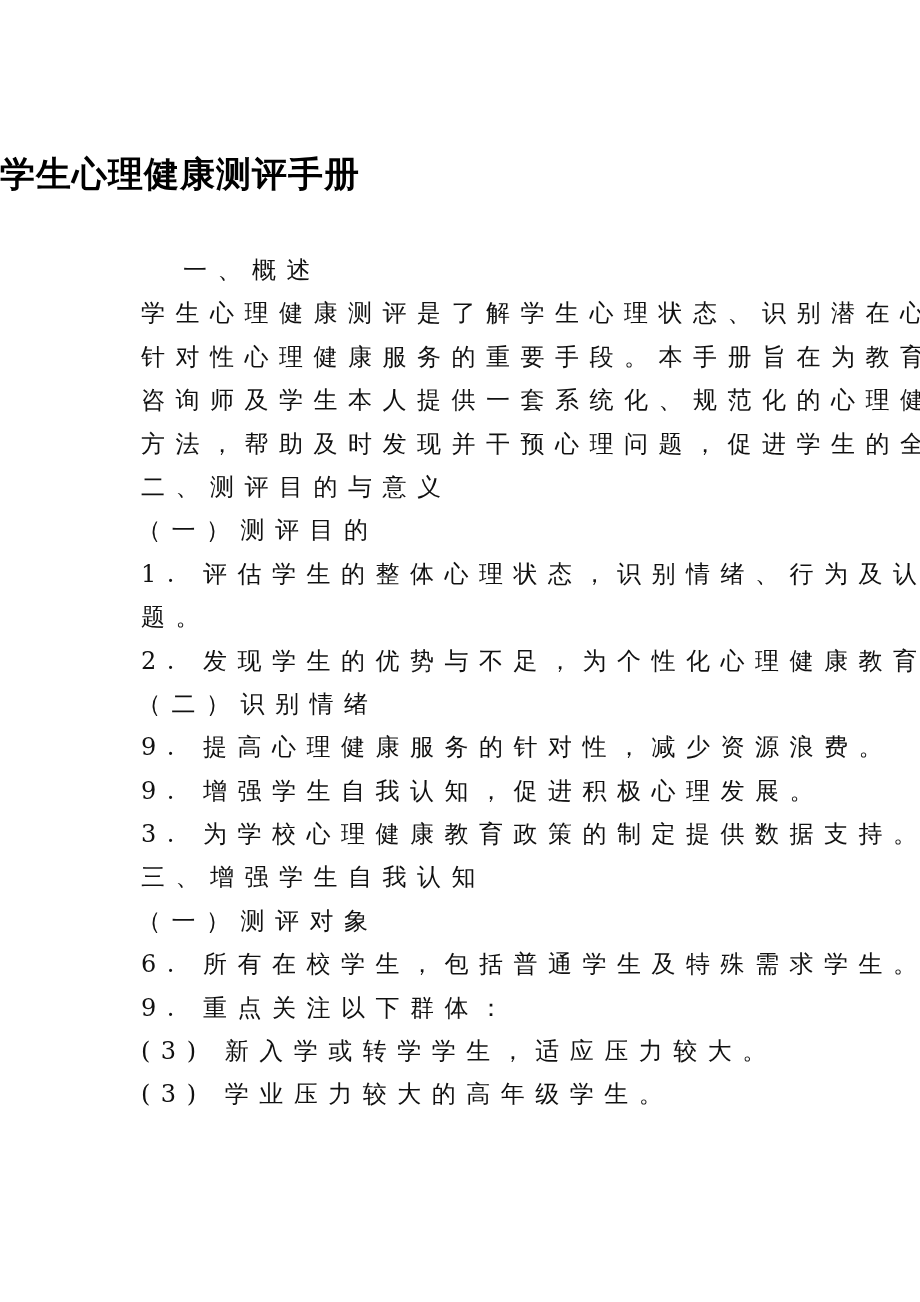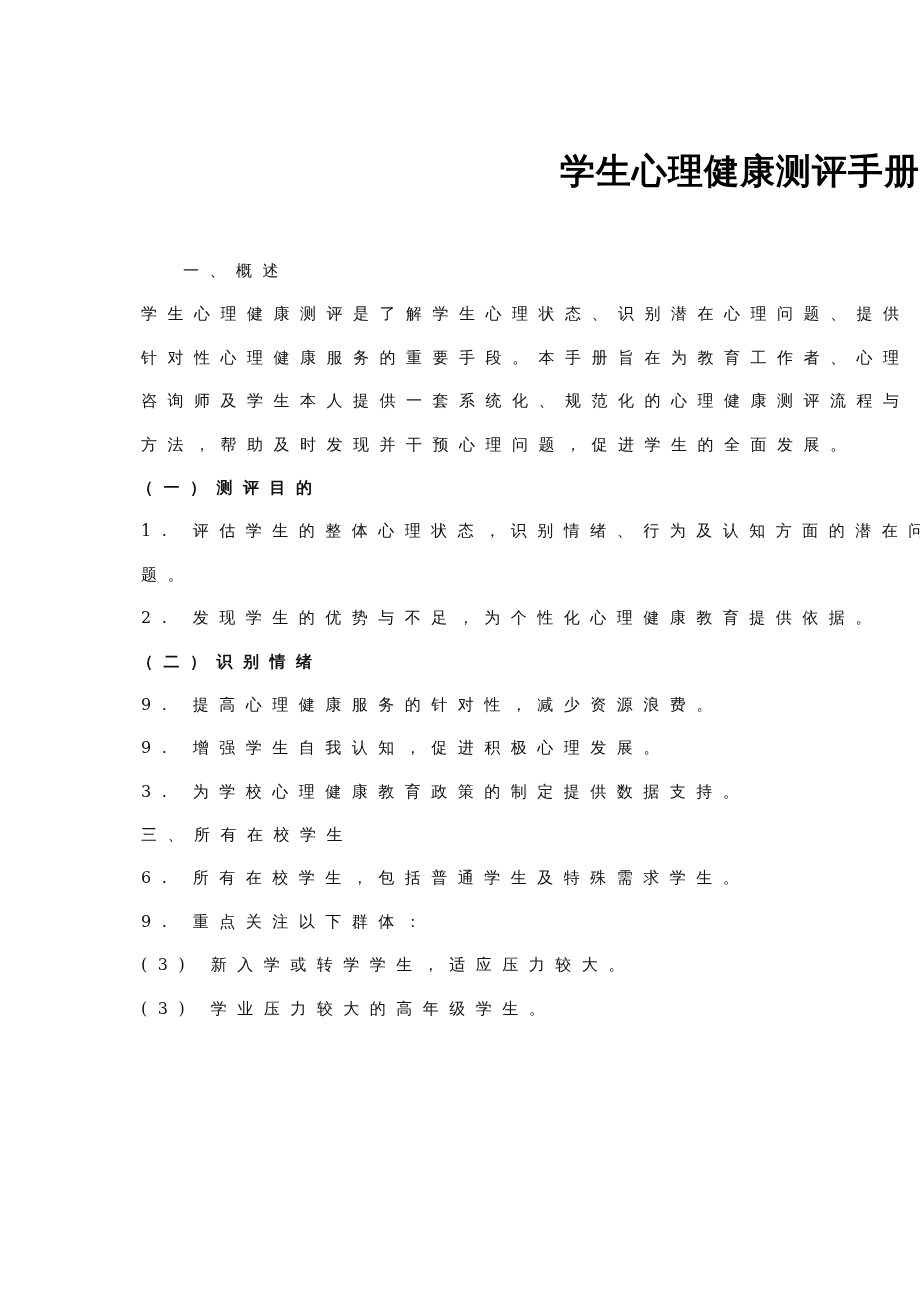--- a/index.html
+++ b/index.html
@@ -20,63 +20,65 @@
       left: 0; top: 0;
       width: 920px;
       height: 1302px;
       background: #ffffff;
     }
     .title {
       position: absolute;
       left: 0;
       top: 150px;
       width: 920px;
-      text-align: right;
-      font-family: Liberation Mono, monospace;
+      text-align: left;
+      font-family: Liberation Sans, sans-serif;
       font-size: 35px;
       font-weight: bold;
       letter-spacing: 1px;
       line-height: 48px;
       color: #000000;
     }
     .content {
       position: absolute;
       left: 141px;
       top: 249px;
       width: 640px;
     }
     .line {
-      font-size: 16px;
+      font-size: 24px;
       letter-spacing: 10.5px;
       line-height: 43.4px;
       height: 43.4px;
       white-space: nowrap;
     }
     .indent { padding-left: 42px; }
-    .sub { padding-left: 0; margin-left: -4px; font-weight: bold; }
+    .sub { padding-left: 0; margin-left: -4px; }
   </style>
 </head>
 <body>
 
 <div class="page">
   <div class="title">学生心理健康测评手册</div>
 
   <div class="content">
     <div class="line indent">一、概述</div>
     <div class="line">学生心理健康测评是了解学生心理状态、识别潜在心理问题、提供</div>
     <div class="line">针对性心理健康服务的重要手段。本手册旨在为教育工作者、心理</div>
     <div class="line">咨询师及学生本人提供一套系统化、规范化的心理健康测评流程与</div>
     <div class="line">方法，帮助及时发现并干预心理问题，促进学生的全面发展。</div>
+    <div class="line">二、测评目的与意义</div>
     <div class="line sub">（一）测评目的</div>
     <div class="line">1. 评估学生的整体心理状态，识别情绪、行为及认知方面的潜在问</div>
     <div class="line">题。</div>
     <div class="line">2. 发现学生的优势与不足，为个性化心理健康教育提供依据。</div>
     <div class="line sub">（二）识别情绪</div>
     <div class="line">9. 提高心理健康服务的针对性，减少资源浪费。</div>
     <div class="line">9. 增强学生自我认知，促进积极心理发展。</div>
     <div class="line">3. 为学校心理健康教育政策的制定提供数据支持。</div>
-    <div class="line">三、所有在校学生</div>
+    <div class="line">三、增强学生自我认知</div>
+    <div class="line sub">（一）测评对象</div>
     <div class="line">6. 所有在校学生，包括普通学生及特殊需求学生。</div>
     <div class="line">9. 重点关注以下群体：</div>
     <div class="line">(3) 新入学或转学学生，适应压力较大。</div>
     <div class="line">(3) 学业压力较大的高年级学生。</div>
   </div>
 </div>
 
 </body></html>

